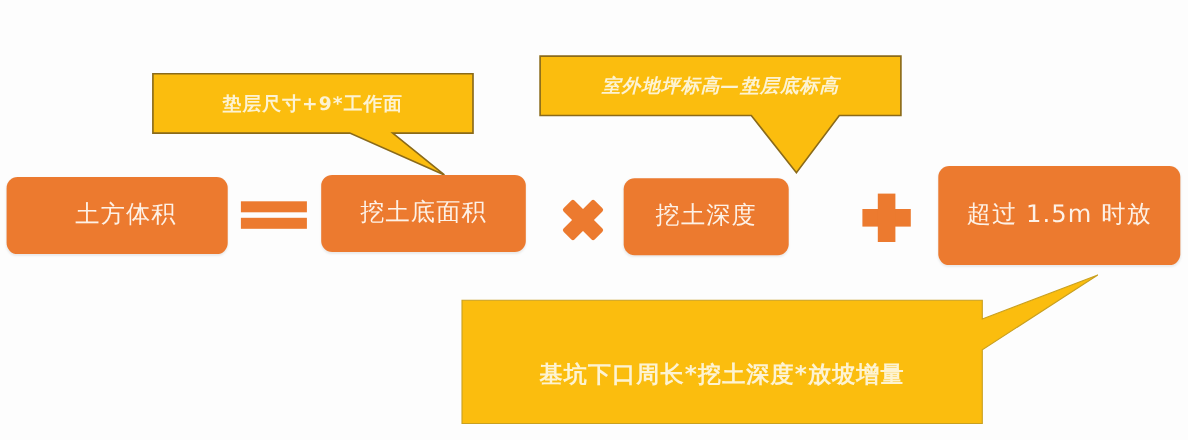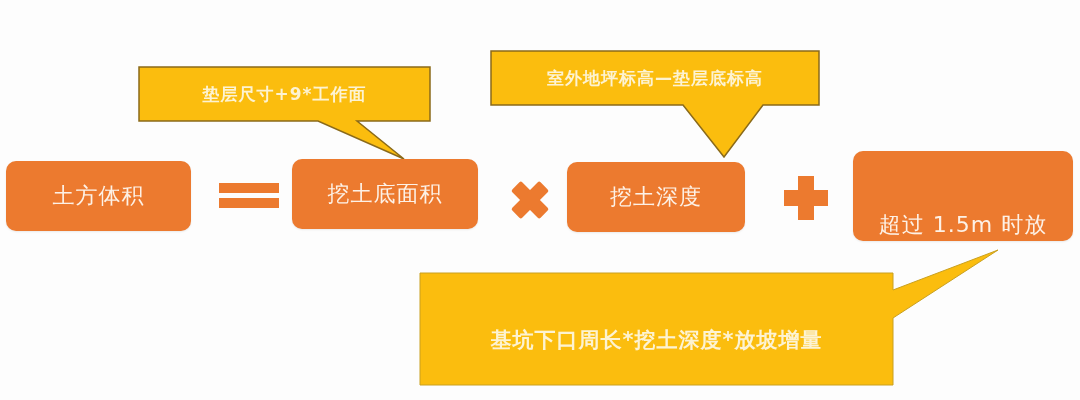--- a/index.html
+++ b/index.html
@@ -40,30 +40,30 @@
     <rect x="-7" y="-20" width="14" height="40" fill="#ec7a2f" rx="2"></rect>
   </g>
 
   <g>
     <rect x="784" y="190" width="44" height="16" fill="#ec7a2f"></rect>
     <rect x="798" y="176" width="16" height="44" fill="#ec7a2f"></rect>
   </g>
 </svg>
 
 <div class="callout-text" style="left:139px;top:67px;width:291px;height:54px;">垫层尺寸+9*工作面</div>
-<div class="callout-text" style="left:491px;top:51px;width:328px;height:54px;">室外地坪标高—垫层底标高</div>
+<div class="callout-text" style="left:491px;top:51px;width:328px;height:54px;font-style:italic;">室外地坪标高—垫层底标高</div>
 <div class="callout-text" style="left:420px;top:273px;width:473px;height:134px;font-size:21px;text-align:center;">基坑下口周长*挖土深度*放坡增量</div>
 
-<div class="box" style="left:6px;top:161px;width:185px;height:70px;">
+<div class="box" style="left:6px;top:161px;width:185px;height:70px;padding-left:16px;">
   <span>土方体积</span>
 </div>
 
 <div class="box" style="left:292px;top:159px;width:186px;height:70px;text-align:right;">
   <span>挖土底面积</span>
 </div>
 
-<div class="box" style="left:567px;top:162px;width:178px;height:70px;">
+<div class="box" style="left:567px;top:162px;width:150px;height:70px;">
   <span>挖土深度</span>
 </div>
 
-<div class="box" style="left:853px;top:151px;width:220px;height:90px;flex-direction:column;justify-content:flex-end;">
+<div class="box" style="left:853px;top:151px;width:220px;height:90px;flex-direction:column;">
   <span>超过 1.5m 时放</span>
 </div>
 
 </body></html>

